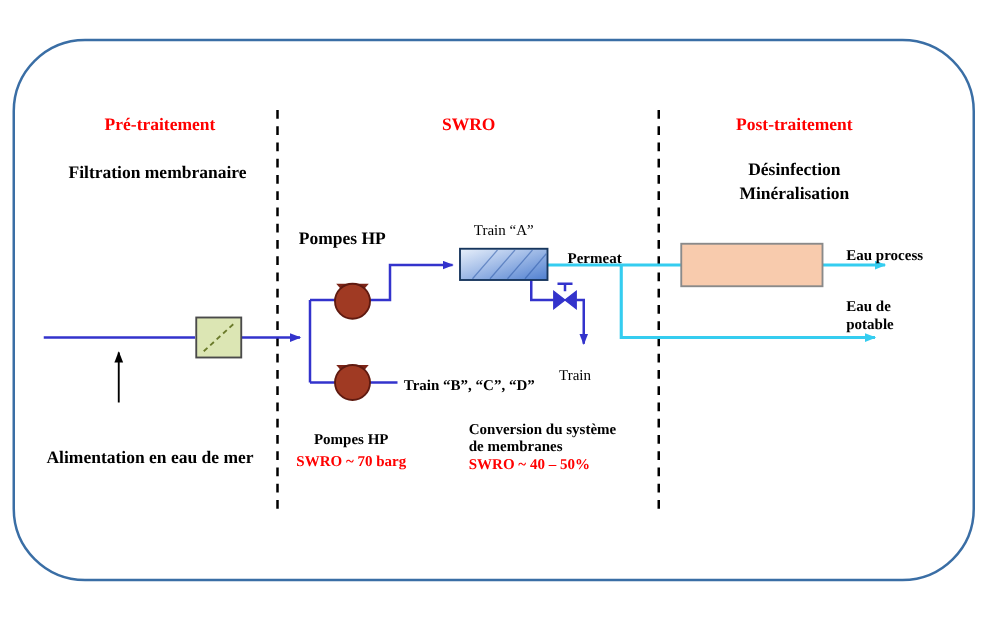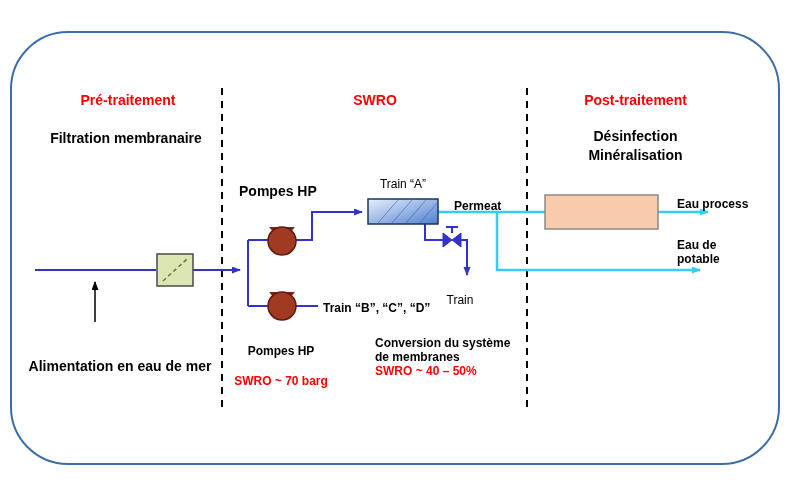--- a/index.html
+++ b/index.html
@@ -1,17 +1,17 @@
 <!DOCTYPE html>
 <html><head>
 <meta charset="utf-8">
 <style>
   html,body{margin:0;padding:0;background:#ffffff;}
   .stage{position:relative;width:800px;height:500px;background:#ffffff;overflow:hidden;
-         font-family:Liberation Sans, sans-serif;}
+         font-family:Liberation Serif, serif;}
   .frame{position:absolute;left:10px;top:31px;width:770px;height:434px;
          border:2.5px solid #3a6ea5;border-radius:58px;background:#ffffff;box-sizing:border-box;}
   .layer{position:absolute;left:0;top:0;}
   .lbl{position:absolute;color:#000;white-space:nowrap;}
   .c{text-align:center;}
   .b{font-weight:700;}
   .red{color:#ff0000;}
   .s14{font-size:14px;line-height:19px;}
   .s12{font-size:12px;line-height:14px;}
 </style>
@@ -112,21 +112,21 @@
   <div class="lbl s12 c" style="left:358px;top:177px;width:90px">Train “A”</div>
 
   <div class="lbl b s12" style="left:454px;top:199px">Permeat</div>
 
   <div class="lbl s12 c" style="left:436px;top:293px;width:48px">Train</div>
 
   <div class="lbl b s12" style="left:323px;top:301px">Train “B”, “C”, “D”</div>
 
   <div class="lbl s12 c" style="left:222px;top:344px;width:118px">
     <div class="b">Pompes HP</div>
-    <div class="b red" style="margin-top:16px">SWRO ~ 70 barg</div>
+    <div class="b red" style="margin-top:4px">SWRO ~ 70 barg</div>
   </div>
 
   <div class="lbl b s12" style="left:375px;top:336px">
     <div>Conversion du système</div>
     <div>de membranes</div>
     <div class="red" style="margin-top:0">SWRO ~ 40 – 50%</div>
   </div>
 
   <div class="lbl b red s14 c" style="left:558px;top:91px;width:155px">Post-traitement</div>
 

